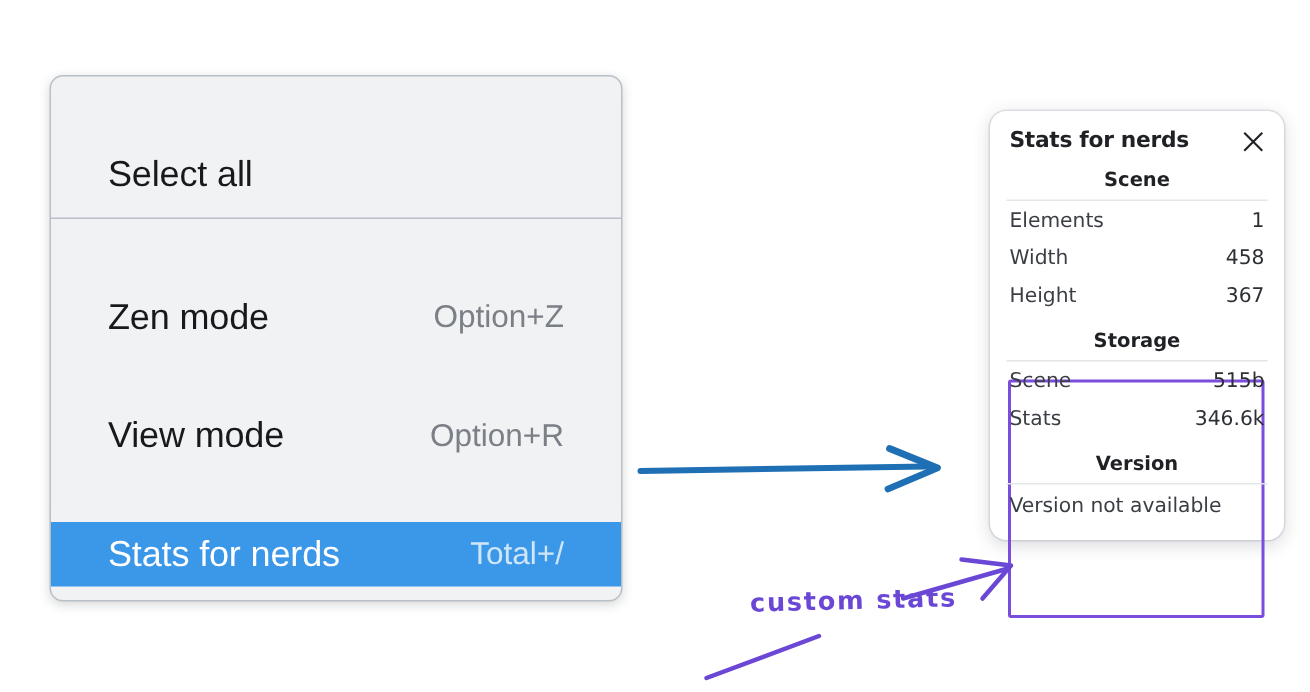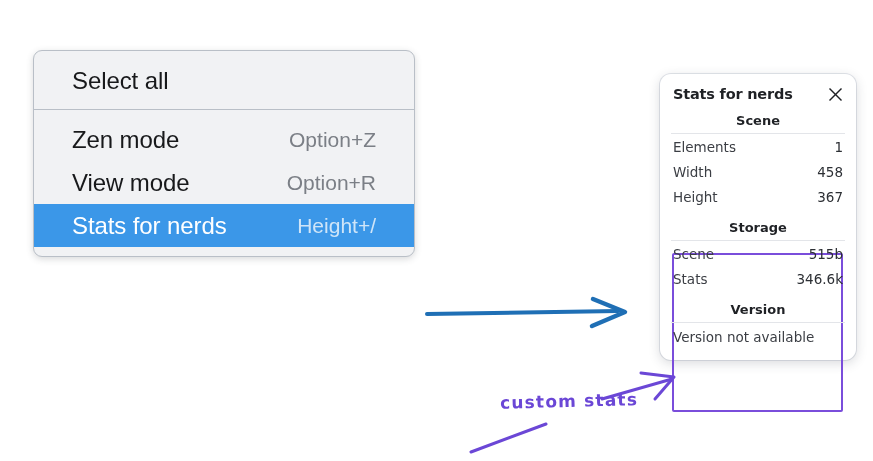--- a/index.html
+++ b/index.html
@@ -41,20 +41,21 @@
     width: 100%;
   }
   .menu-item {
     display: flex;
     align-items: center;
     justify-content: space-between;
     height: 43px;
     padding: 0 38px 0 38px;
     box-sizing: border-box;
     cursor: default;
+    margin-top: 36px;
   }
   .menu-item .mi-label {
     font-size: 24px;
     color: #18191b;
     letter-spacing: -0.1px;
     white-space: nowrap;
   }
   .menu-item .mi-shortcut {
     font-size: 21px;
     color: #7b7f86;
@@ -183,21 +184,21 @@
     <div class="menu-item">
       <span class="mi-label">Zen mode</span>
       <span class="mi-shortcut">Option+Z</span>
     </div>
     <div class="menu-item">
       <span class="mi-label">View mode</span>
       <span class="mi-shortcut">Option+R</span>
     </div>
     <div class="menu-item is-selected">
       <span class="mi-label">Stats for nerds</span>
-      <span class="mi-shortcut">Height+/</span>
+      <span class="mi-shortcut">Total+/</span>
     </div>
   </div>
 
 </div>
 
 <div id="stats-panel">
 
   <div class="panel-header">
     <span class="panel-title">Stats for nerds</span>
     <span class="close-icon">

